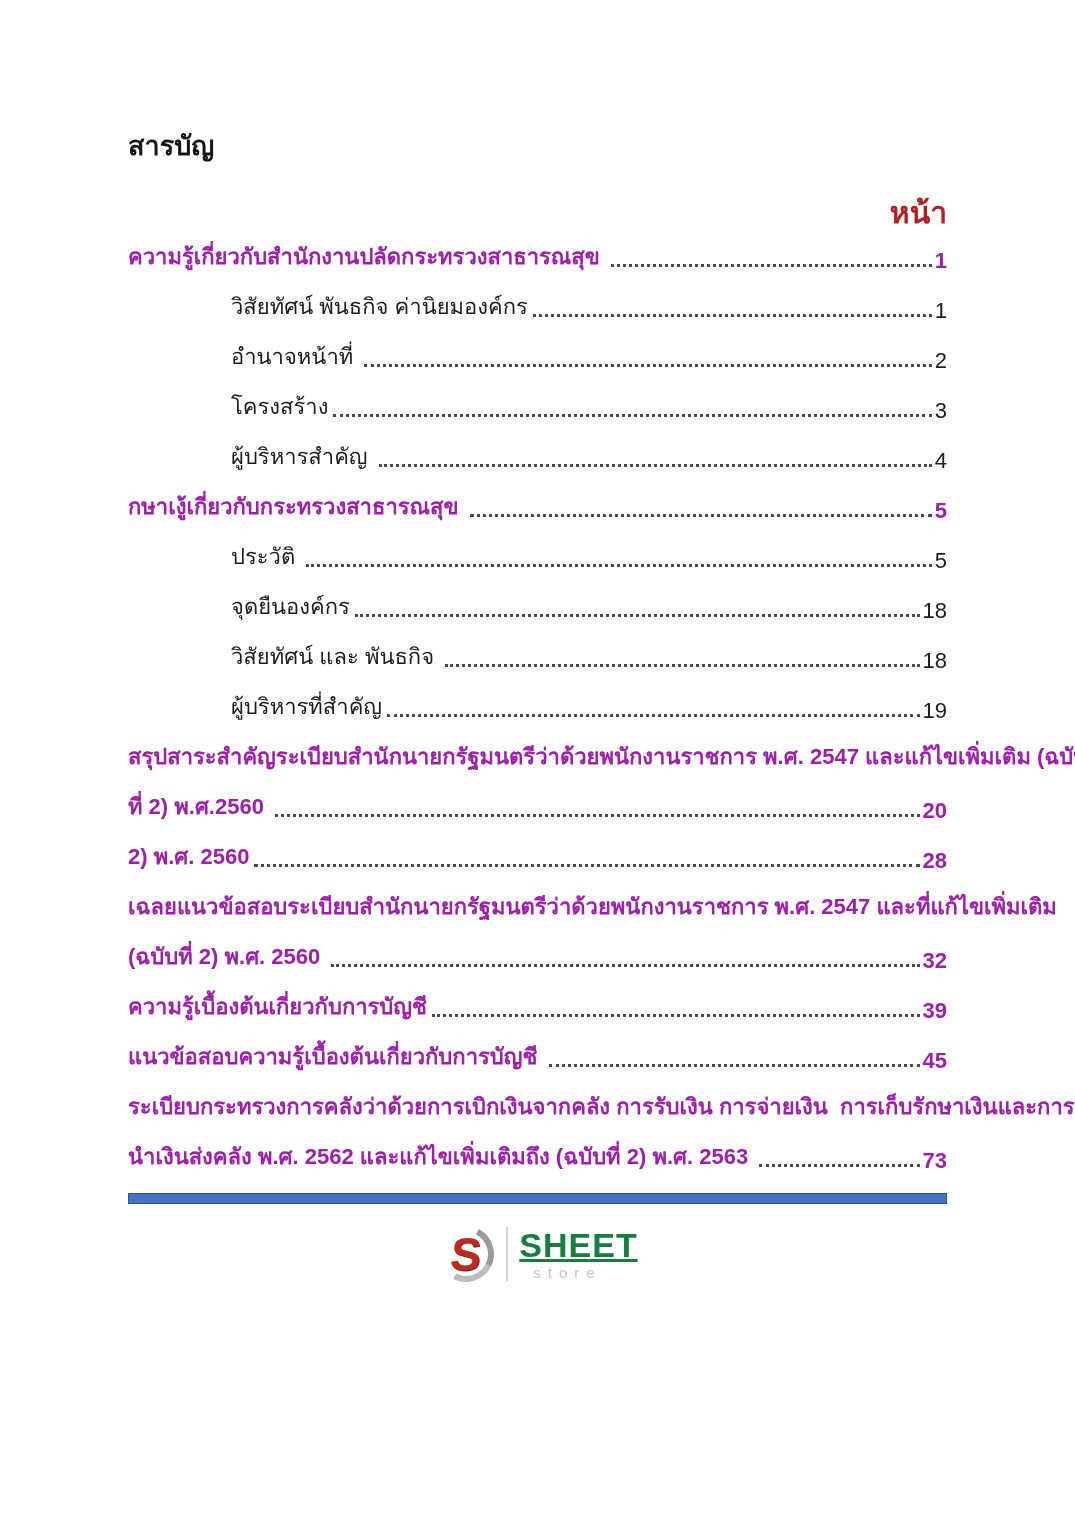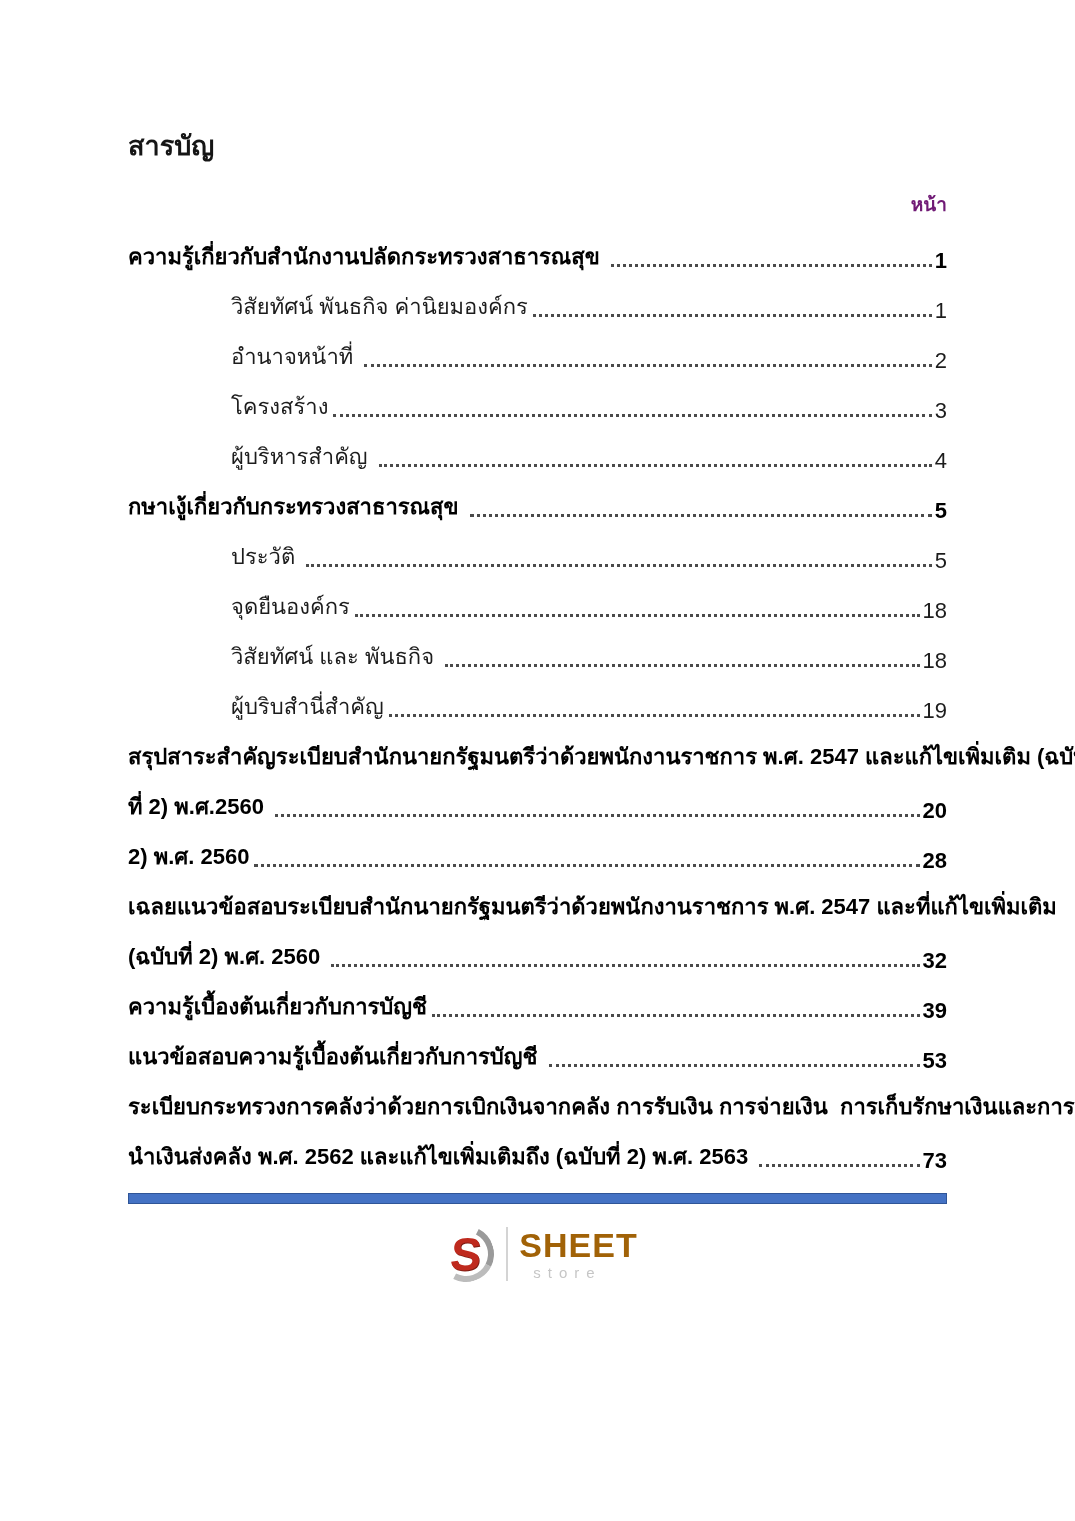--- a/index.html
+++ b/index.html
@@ -8,30 +8,30 @@
     font-family:"Liberation Sans","DejaVu Sans",sans-serif; color:#1c1c1c;
     position:relative;
   }
   .content { margin:0 128px; }
   .doc-title {
     padding-top:124px; 
     font-size:27px; font-weight:bold; color:#151515;
   }
   .page-label-row {
     margin-top:22px; height:36px; text-align:right;
-    font-size:19px; font-weight:bold; color:#701a75;
+    font-size:30px; font-weight:bold; color:#b91c1c;
   }
   .toc { margin-top:8px; }
   .toc-entry { }
   .toc-line { height:50px; display:flex; align-items:flex-end; }
   .toc-entry.level-1 .toc-line { padding-left:103px;justify-content:center; }
   .toc-text {
     white-space:pre; font-size:22px; padding-bottom:9px; color:#1c1c1c;
   }
-  .toc-entry.bold .toc-text, .toc-entry.bold .pageno { font-weight:bold; color:#000000; }
+  .toc-entry.bold .toc-text, .toc-entry.bold .pageno { font-weight:bold; color:#a21caf; }
   .leader {
     flex:1 1 auto; min-width:18px;
     border-bottom:3px dotted #4a4a4a;
     margin:0 3px 16px 5px;
   }
   .pageno { font-size:22px; padding-bottom:9px; }
   .footer-bar {
     margin:10px 128px 0 128px; height:11px;
     border:1px solid #2F5597; box-sizing:border-box;
   }
@@ -46,21 +46,21 @@
     border-right-color:#9a9a9a; border-bottom-color:#bcbcbc;
     transform:rotate(-18deg);
   }
   .logo-s {
     position:absolute; inset:0; display:flex; align-items:center; justify-content:center;
     font-size:46px; font-weight:900; transform:skewX(-6deg);
     text-shadow:1px 1px 0 #7e1d14;
   }
   .logo-divider { width:2px; height:54px; background:#d4d4d4; }
   .logo-text { display:flex; flex-direction:column; line-height:1; }
-  .logo-brand { font-size:34px; font-weight:bold; color:#a16207; letter-spacing:1px; }
+  .logo-brand { font-size:34px; font-weight:bold; color:#15803d; letter-spacing:1px;text-decoration:underline; }
   .logo-sub { font-size:15px; color:#c6c6c6; letter-spacing:7px; margin-top:3px;margin-left:14px; }
 </style>
 </head>
 <body>
 
 <div class="content">
   <div class="doc-title">สารบัญ</div>
   <div class="page-label-row">หน้า</div>
   <div class="toc">
       <div class="toc-entry level-0 bold">
@@ -121,21 +121,21 @@
       </div>
       <div class="toc-entry level-1">
         <div class="toc-line">
           <span class="toc-text">วิสัยทัศน์ และ พันธกิจ </span>
           <span class="leader"></span>
           <span class="pageno">18</span>
         </div>
       </div>
       <div class="toc-entry level-1">
         <div class="toc-line">
-          <span class="toc-text">ผู้บริบสำนี่สำคัญ</span>
+          <span class="toc-text">ผู้บริหารที่สำคัญ</span>
           <span class="leader"></span>
           <span class="pageno">19</span>
         </div>
       </div>
       <div class="toc-entry level-0 bold">
         <div class="toc-line">
           <span class="toc-text">สรุปสาระสำคัญระเบียบสำนักนายกรัฐมนตรีว่าด้วยพนักงานราชการ พ.ศ. 2547 และแก้ไขเพิ่มเติม (ฉบับ</span>
         </div>
         <div class="toc-line">
           <span class="toc-text">ที่ 2) พ.ศ.2560 </span>
@@ -164,21 +164,21 @@
         <div class="toc-line">
           <span class="toc-text">ความรู้เบื้องต้นเกี่ยวกับการบัญชี</span>
           <span class="leader"></span>
           <span class="pageno">39</span>
         </div>
       </div>
       <div class="toc-entry level-0 bold">
         <div class="toc-line">
           <span class="toc-text">แนวข้อสอบความรู้เบื้องต้นเกี่ยวกับการบัญชี </span>
           <span class="leader"></span>
-          <span class="pageno">53</span>
+          <span class="pageno">45</span>
         </div>
       </div>
       <div class="toc-entry level-0 bold">
         <div class="toc-line">
           <span class="toc-text">ระเบียบกระทรวงการคลังว่าด้วยการเบิกเงินจากคลัง การรับเงิน การจ่ายเงิน  การเก็บรักษาเงินและการ</span>
         </div>
         <div class="toc-line">
           <span class="toc-text">นำเงินส่งคลัง พ.ศ. 2562 และแก้ไขเพิ่มเติมถึง (ฉบับที่ 2) พ.ศ. 2563 </span>
           <span class="leader"></span>
           <span class="pageno">73</span>

